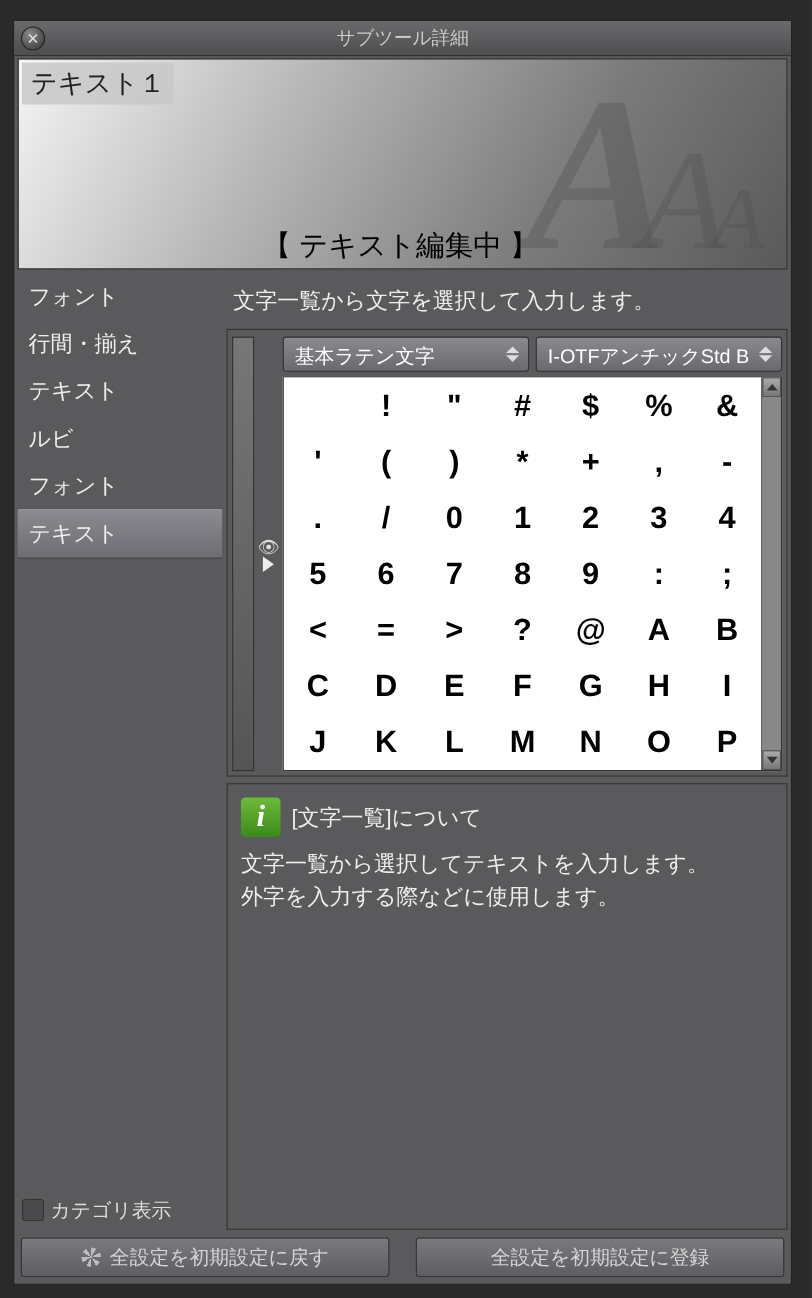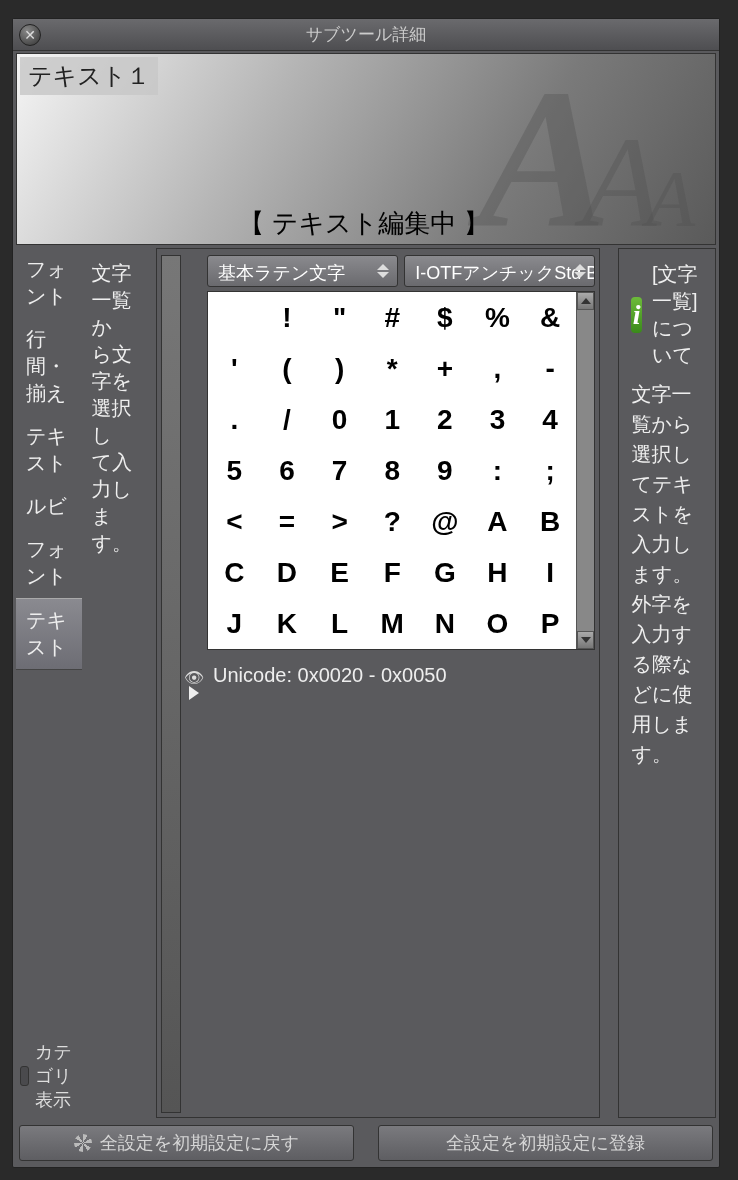--- a/index.html
+++ b/index.html
@@ -129,21 +129,22 @@
 .checkbox {
   width: 20px;
   height: 20px;
   background: #4a4a4d;
   border: 1px solid #333;
   border-radius: 3px;
 }
 .main {
   flex: 1;
   display: flex;
-  gap: 18px;
+  flex-direction: column;
+  gap: 6px;
 }
 .instruction {
   font-size: 20px;
   color: #eee;
   padding: 12px 6px 6px 6px;
 }
 .char-panel {
   border: 1px solid #333;
   background: #5a5a5d;
   display: flex;
@@ -459,21 +460,20 @@
             <div class="char-scroll">
               <div class="scroll-btn">
                   <div class="tri-up"></div>
                 </div>
               <div class="scroll-track"></div>
               <div class="scroll-btn">
                   <div class="tri-down"></div>
                 </div>
             </div>
           </div>
-          <div class="unicode-label">Unicode: 0x0020 - 0x0050</div>
         </div>
       </div>
 
       <div class="info-panel">
         <div class="info-head">
           <div class="info-icon">i</div>
           <div class="info-title">[文字一覧]について</div>
         </div>
         <div class="info-body">
           <div>文字一覧から選択してテキストを入力します。</div>

